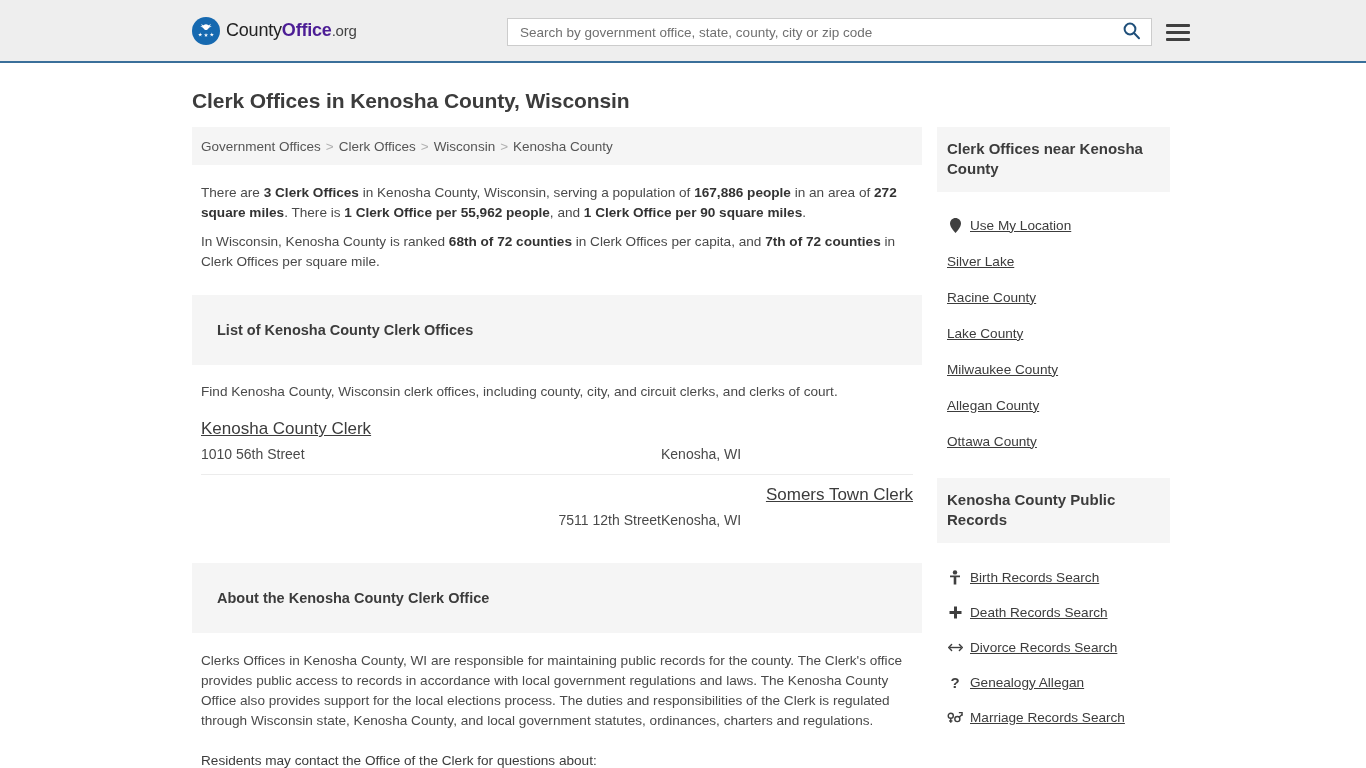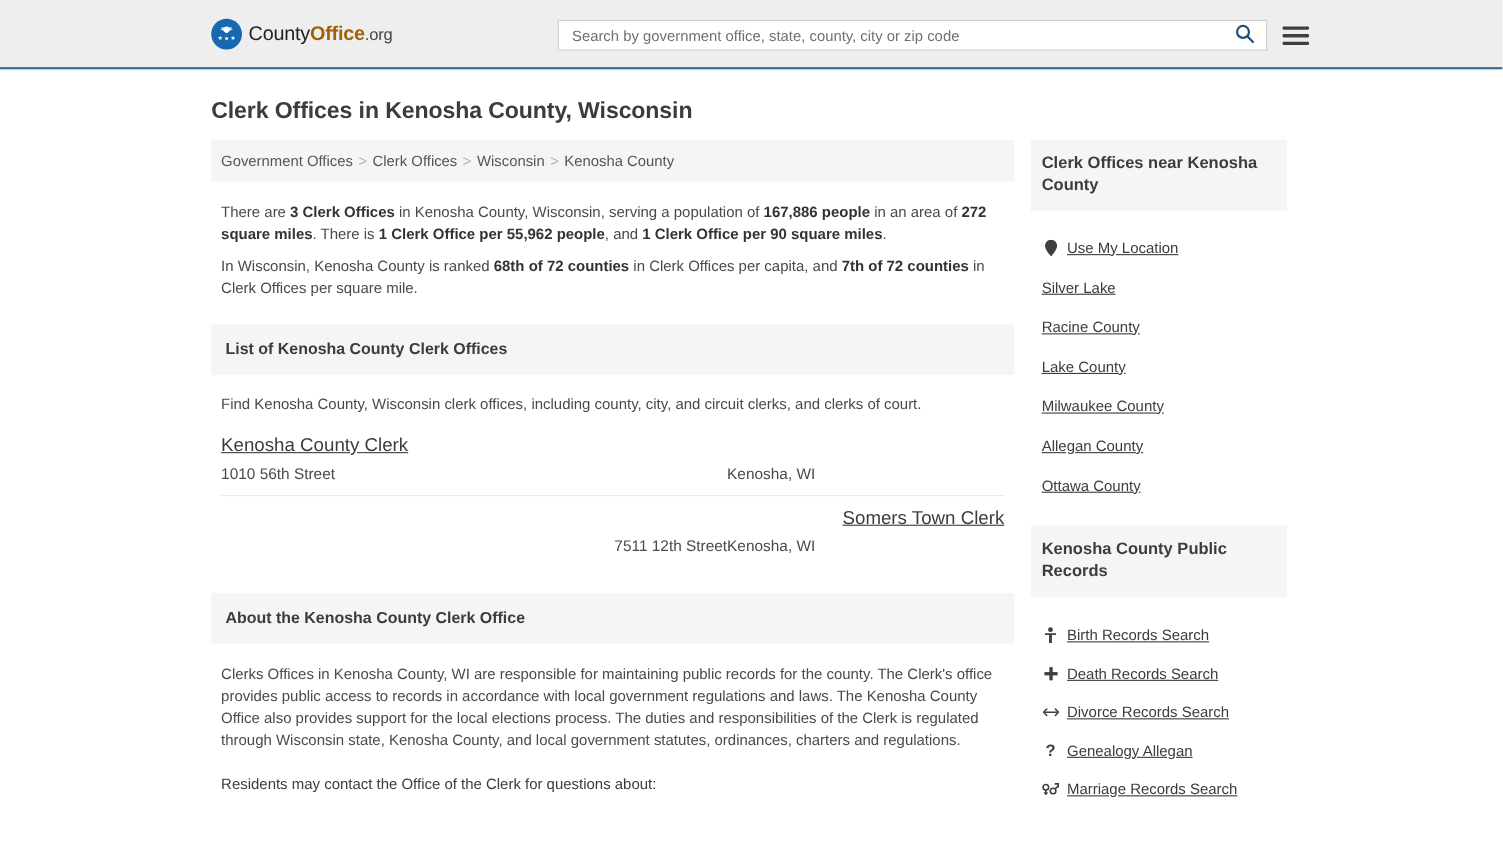--- a/index.html
+++ b/index.html
@@ -36,21 +36,21 @@
     margin-right: 6px;
     flex: none;
   }
   .logo-mark svg { display: block; }
   .logo-text {
     font-size: 18px;
     letter-spacing: -0.2px;
     white-space: nowrap;
   }
   .logo-text .t-county { color: #222222; }
-  .logo-text .t-office { color: #a16207; font-weight: bold; }
+  .logo-text .t-office { color: #4c1d95; font-weight: bold; }
   .logo-text .t-org { color: #444444; font-size: 15px; }
 
   .search-zone {
     position: absolute;
     left: 507px;
     top: 18px;
     display: flex;
     align-items: center;
   }
   .search-box {
@@ -145,21 +145,21 @@
   }
   .intro p b { color: #333333; font-weight: bold; }
 
   
   .section-bar {
     background: #f5f5f5;
     padding: 11px 9px;
     margin-top: 23px;
   }
   .section-bar h2 {
-    margin: 4px;
+    margin: 16px;
     font-size: 14.5px;
     font-weight: bold;
     color: #3c3c3c;
   }
   .section-note {
     font-size: 13.6px;
     color: #4a4a4a;
     padding: 0 9px;
     margin: 17px 0 0 0;
     line-height: 19px;

